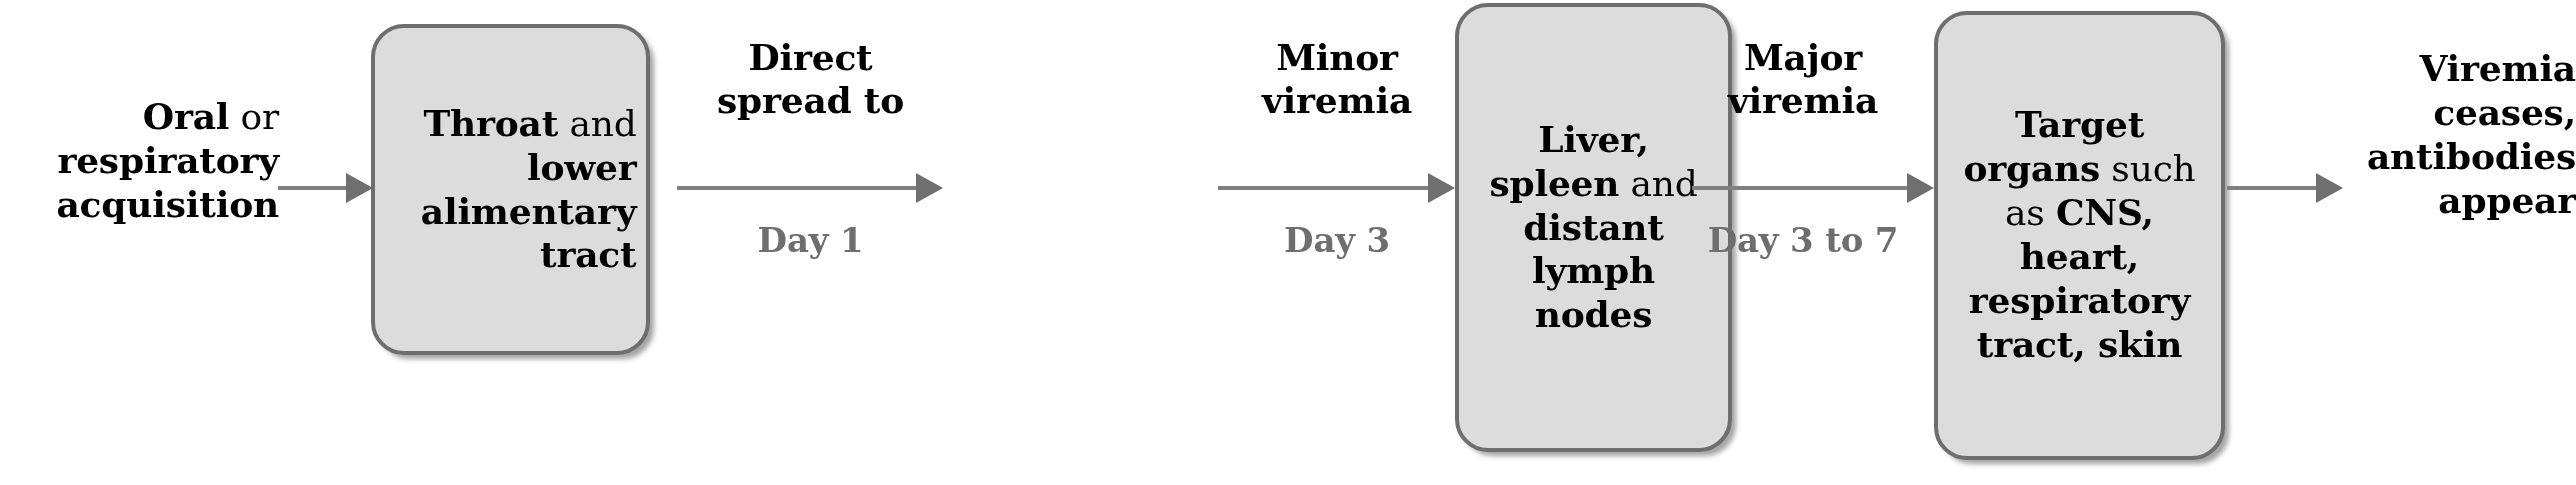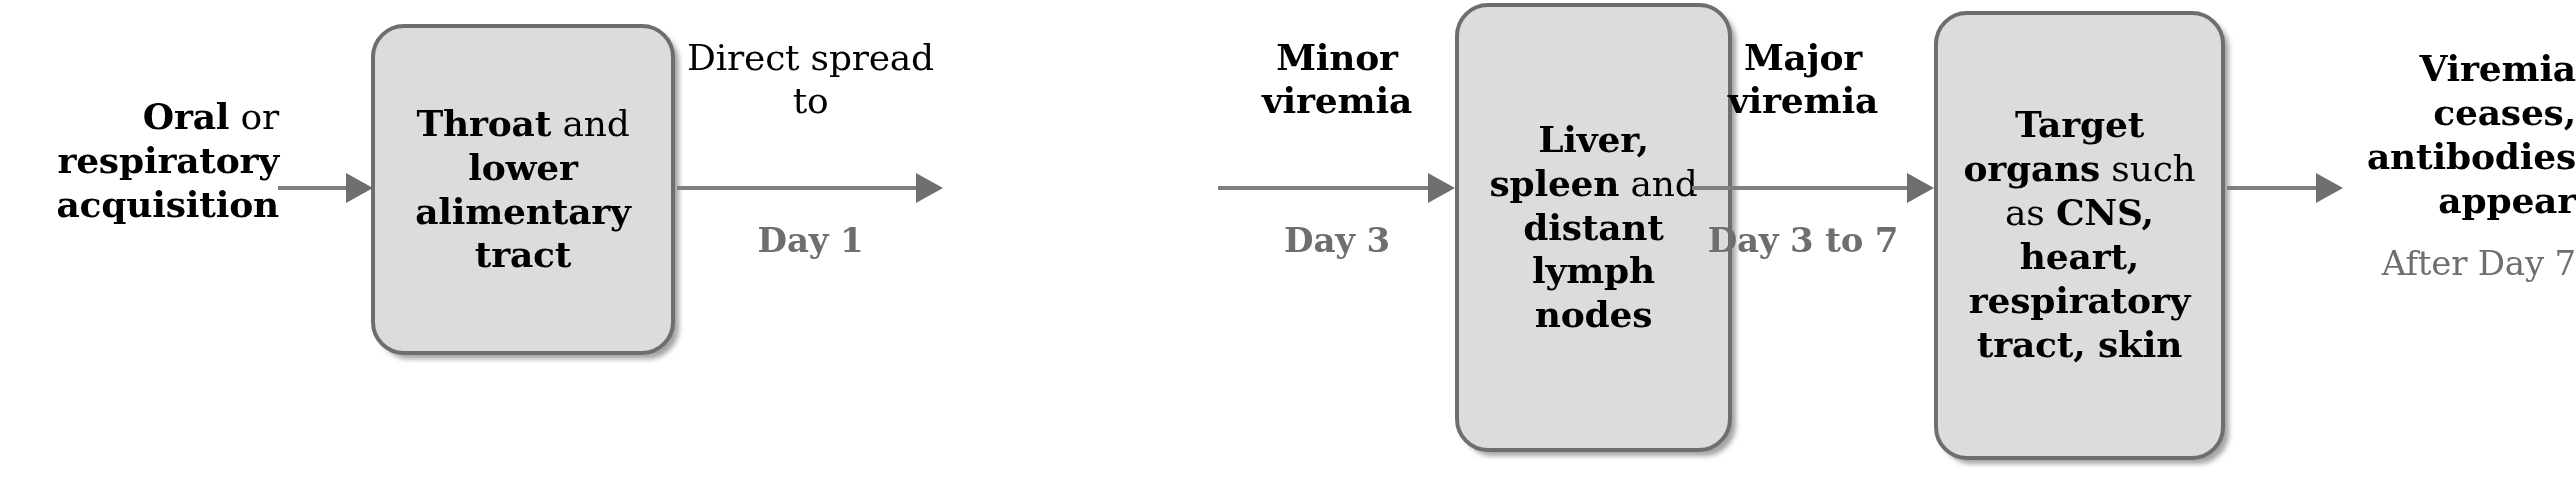--- a/index.html
+++ b/index.html
@@ -81,21 +81,21 @@
   .edge-label-top {
     position: absolute;
     text-align: center;
     color: #000000;
     font-size: 36px;
     line-height: 1.2;
     font-weight: 700;
     letter-spacing: -0.2px;
   }
   .edge-label-top.light {
-    font-weight: 400;
+    font-weight: 700;
   }
   .edge-label-bottom {
     position: absolute;
     text-align: center;
     color: #6e6e6e;
     font-size: 34px;
     line-height: 1.2;
     font-weight: 700;
     letter-spacing: -0.2px;
   }
@@ -116,21 +116,21 @@
   <div class="plain-text" style="left:0px; top:95px; width:279px;">
     <span>Oral</span><span class="reg"> or</span><br>
     <span>respiratory acquisition</span>
   </div>
 
   <div class="arrow" style="left:278px; top:176px; width:95px;">
     <div class="shaft"></div>
     <div class="head"></div>
   </div>
 
-  <div class="node-box" style="left:371px; top:24px; width:304px; height:331px;">
+  <div class="node-box" style="left:371px; top:24px; width:279px; height:331px;text-align:right;">
     <div class="node-text">
       <span>Throat</span><span class="reg"> and</span><br>
       <span>lower alimentary tract</span>
     </div>
   </div>
 
   <div class="edge-label-top light" style="left:686px; top:36px; width:249px;">Direct spread to</div>
 
   <div class="arrow" style="left:677px; top:176px; width:266px;">
     <div class="shaft"></div>
@@ -170,17 +170,16 @@
     </div>
   </div>
 
   <div class="arrow" style="left:2227px; top:176px; width:116px;">
     <div class="shaft"></div>
     <div class="head"></div>
   </div>
 
   <div class="plain-text" style="left:2350px; top:47px; width:226px;">
     <span>Viremia ceases, antibodies appear</span>
-    <span class="sub-note">After Day 7</span>
   </div>
 
 </div>
 
 
 </body></html>

